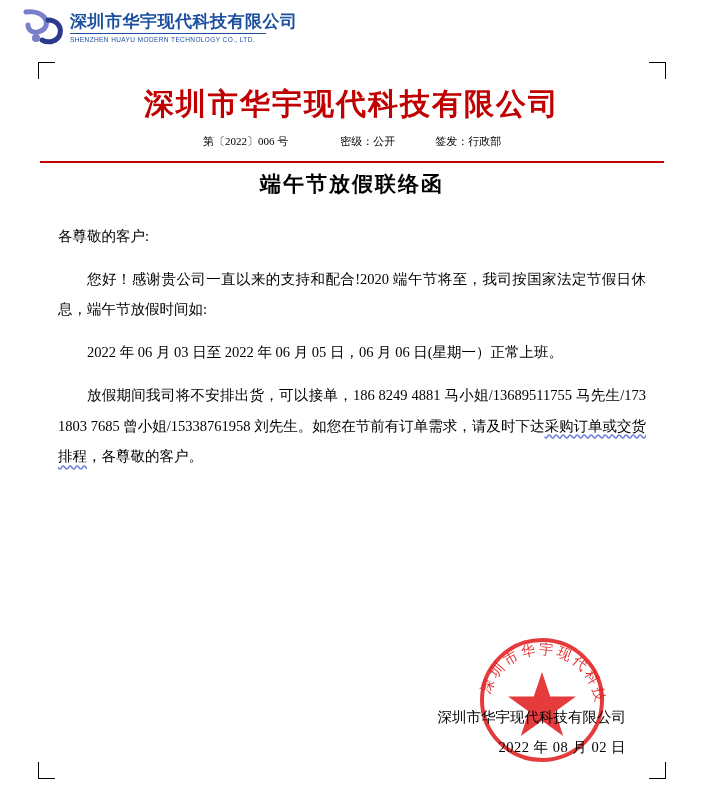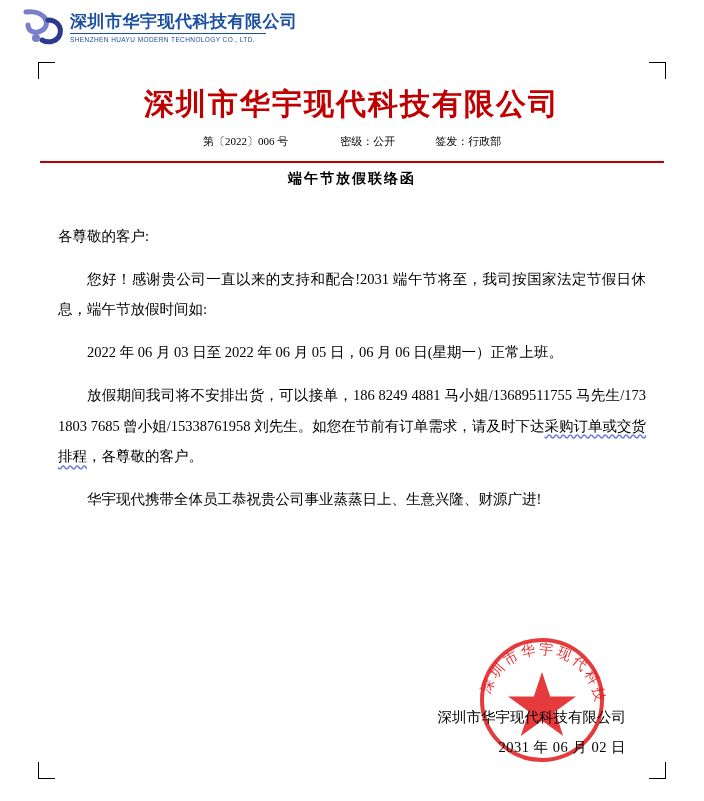--- a/index.html
+++ b/index.html
@@ -115,21 +115,21 @@
     background: #c00000;
   }
 
   .subject {
     position: absolute;
     left: 0;
     right: 0;
     top: 170px;
     text-align: center;
     font-family: "Liberation Serif", serif;
-    font-size: 14px;
+    font-size: 21px;
     font-weight: bold;
     letter-spacing: 2px;
     color: #000;
   }
 
   
   .body {
     position: absolute;
     left: 58px;
     right: 58px;
@@ -206,40 +206,39 @@
     <span class="gap2"></span>
     <span class="meta-item">签发：行政部</span>
   </div>
 
   <div class="red-rule"></div>
 
   <div class="subject">端午节放假联络函</div>
 
   <div class="body">
     <p>各尊敬的客户:</p>
-    <p class="indent">您好！感谢贵公司一直以来的支持和配合!2031 端午节将至，我司按国家法定节假日休息，端午节放假时间如:</p>
+    <p class="indent">您好！感谢贵公司一直以来的支持和配合!2020 端午节将至，我司按国家法定节假日休息，端午节放假时间如:</p>
     <p class="indent">2022 年 06 月 03 日至 2022 年 06 月 05 日，06 月 06 日(星期一）正常上班。</p>
     <p class="indent"><span>放假期间我司将不安排出货，可以接单，186 8249 4881 马小姐/13689511755 马先生/173 1803 7685 曾小姐/15338761958 刘先生。如您在节前有订单需求，请及时下达</span><span class="wavy">采购订单或交货排程</span><span>，各尊敬的客户。</span></p>
-    <p class="indent">华宇现代携带全体员工恭祝贵公司事业蒸蒸日上、生意兴隆、财源广进!</p>
   </div>
 
   <div class="seal">
     <svg width="152" height="152" viewBox="0 0 152 152" xmlns="http://www.w3.org/2000/svg">
       <defs>
         <path id="sealArc" d="M 76,76 m -56,0 a 56,56 0 1,1 112,0" fill="none"></path>
         <path id="sealArcText" d="M 22,84 a 54,54 0 1,1 108,0" fill="none"></path>
       </defs>
       <circle cx="76" cy="76" r="60" fill="none" stroke="#e2191b" stroke-width="4" opacity="0.85"></circle>
       <g opacity="0.85">
         <polygon points="76,48 84.2,72.4 110,72.4 89.2,87.6 97.2,112 76,96.8 54.8,112 62.8,87.6 42,72.4 67.8,72.4" fill="#e2191b"></polygon>
       </g>
       <text font-family="Liberation Serif, serif" font-size="14" fill="#e2191b" opacity="0.9" letter-spacing="3">
         <textPath href="#sealArcText" startOffset="8%">深圳市华宇现代科技有限公司</textPath>
       </text>
     </svg>
   </div>
 
   <div class="sign-block">
     <div>深圳市华宇现代科技有限公司</div>
-    <div class="sign-date">2031 年 06 月 02 日</div>
+    <div class="sign-date">2022 年 08 月 02 日</div>
   </div>
 
 </div>
 
 </body></html>

